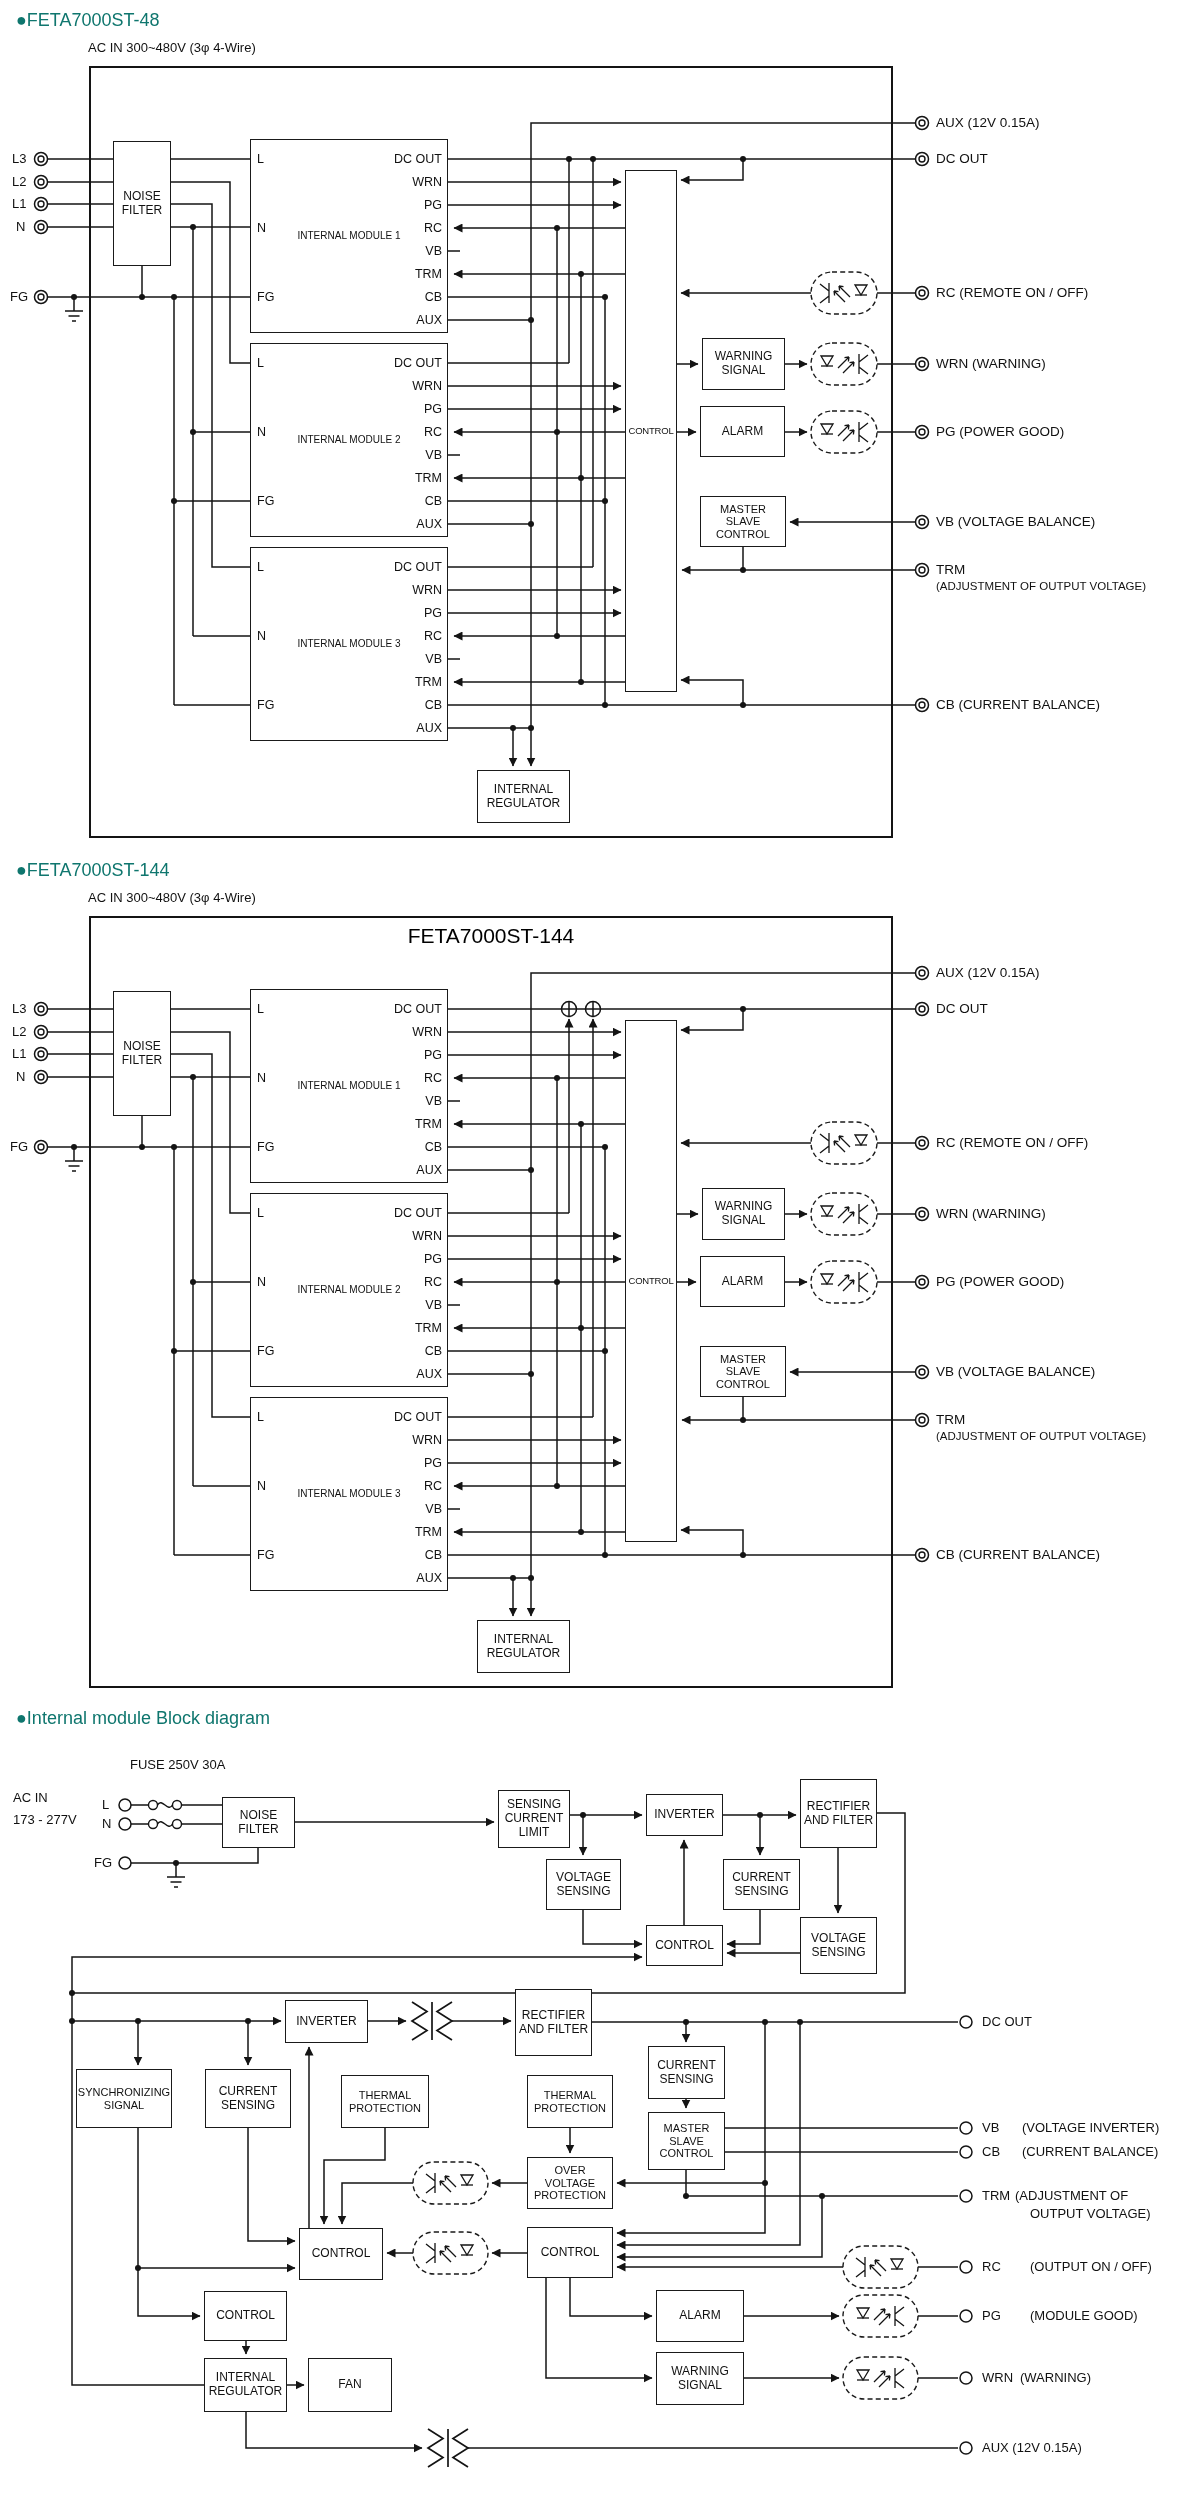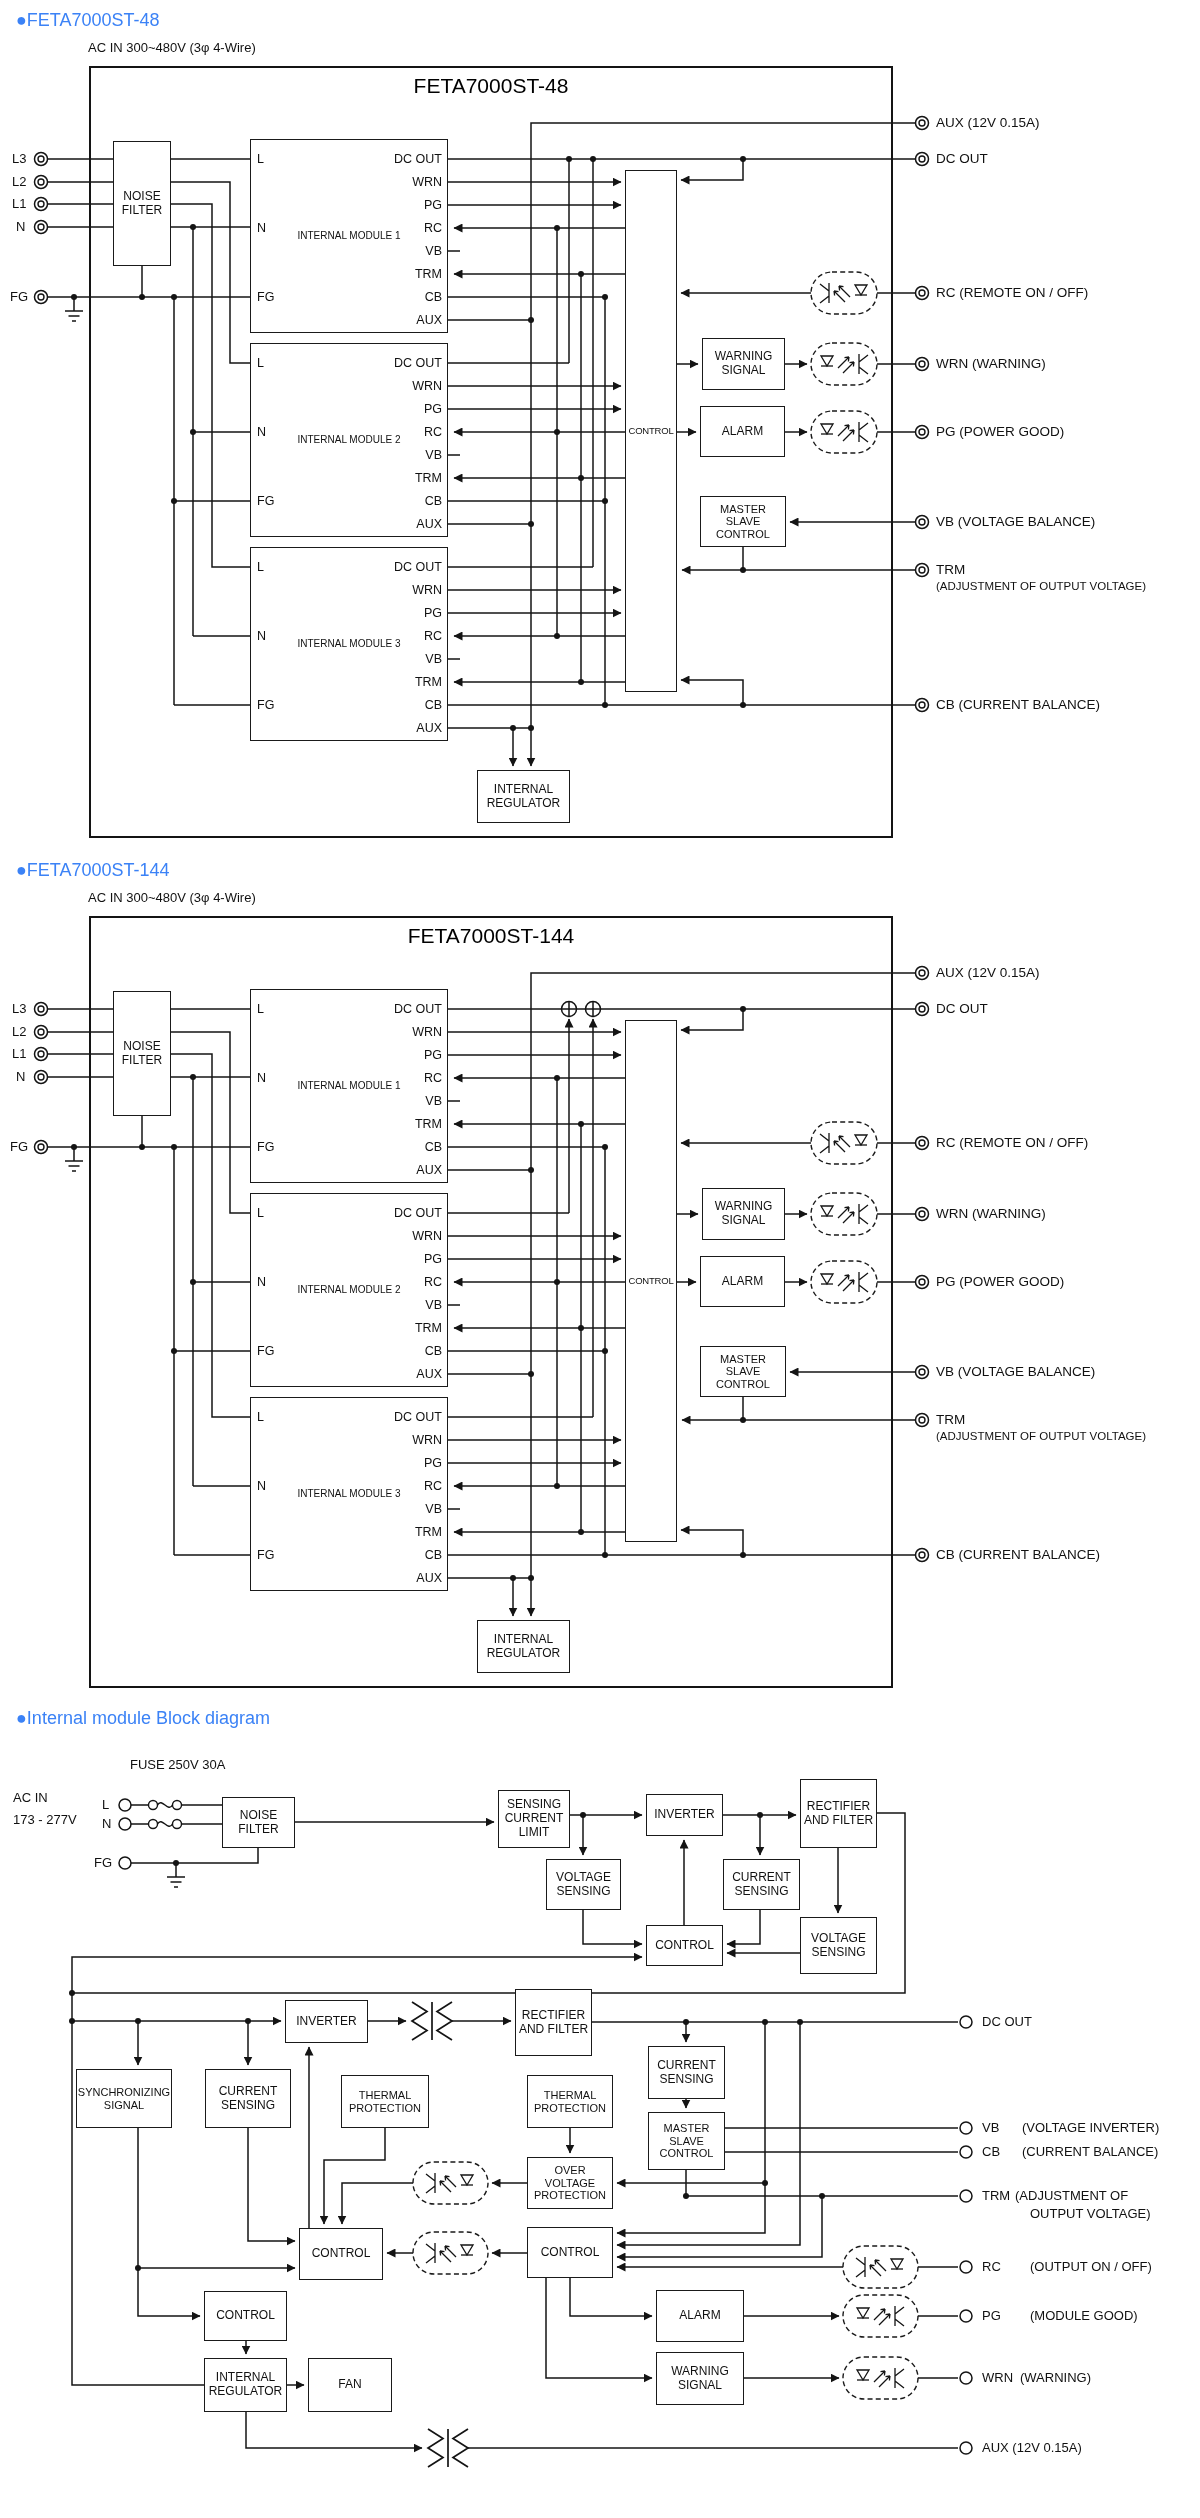--- a/index.html
+++ b/index.html
@@ -12,21 +12,21 @@
   .pill{fill:#fff;stroke:#1a1a1a;stroke-width:1.4px;stroke-dasharray:5 3.2;}
   .box{position:absolute;border:1.6px solid #1a1a1a;background:#fff;display:flex;align-items:center;
        justify-content:center;text-align:center;font-size:12px;line-height:1.14;box-sizing:border-box;
        padding:2px;color:#111;}
   .module-box .mlabel{font-size:10px;}
   .pin{position:absolute;font-size:12.5px;white-space:nowrap;}
   .pin-r{right:5px;}
   .pin-l{left:6px;}
   .fs95{font-size:9.5px;letter-spacing:-0.2px;}
   .fs11{font-size:11px;}
-  .hdr{position:absolute;font-size:18px;white-space:nowrap;color:#3b82f6;}
+  .hdr{position:absolute;font-size:18px;white-space:nowrap;color:#0f766e;}
   .bigtitle{position:absolute;font-size:21px;text-align:center;white-space:nowrap;color:#000;}
   .lbl{position:absolute;font-size:13px;white-space:nowrap;}
   .lbl-sm{position:absolute;font-size:11.5px;white-space:nowrap;}
   .tlabel{position:absolute;font-size:13.5px;white-space:nowrap;}
   .t3label{position:absolute;font-size:13px;white-space:nowrap;}
   .inlbl{position:absolute;font-size:13px;white-space:nowrap;}
 </style>
 </head>
 <body>
 
@@ -284,21 +284,20 @@
     <use href="#term1" x="966" y="2196"></use>
         <use href="#term1" x="966" y="2267"></use>
         <use href="#term1" x="966" y="2316"></use>
     <use href="#term1" x="966" y="2378"></use>
         <use href="#term1" x="966" y="2448"></use>
   </g>
 </svg>
 
 <div class="hdr" style="left:16px;top:10px">●FETA7000ST-48</div>
 <div class="lbl" style="left:88px;top:40px">AC IN 300~480V (3φ 4-Wire)</div>
-<div class="bigtitle" style="left:90px;top:74px;width:802px">FETA7000ST-48</div>
 
 <div class="inlbl" style="left:12px;top:151px">L3</div>
 <div class="inlbl" style="left:12px;top:174px">L2</div>
 <div class="inlbl" style="left:12px;top:196px">L1</div>
 <div class="inlbl" style="left:16px;top:219px">N</div>
 <div class="inlbl" style="left:10px;top:289px">FG</div>
 
 <div class="box" style="left:113px;top:141px;width:58px;height:125px">
       <span>NOISE FILTER</span>
     </div>

